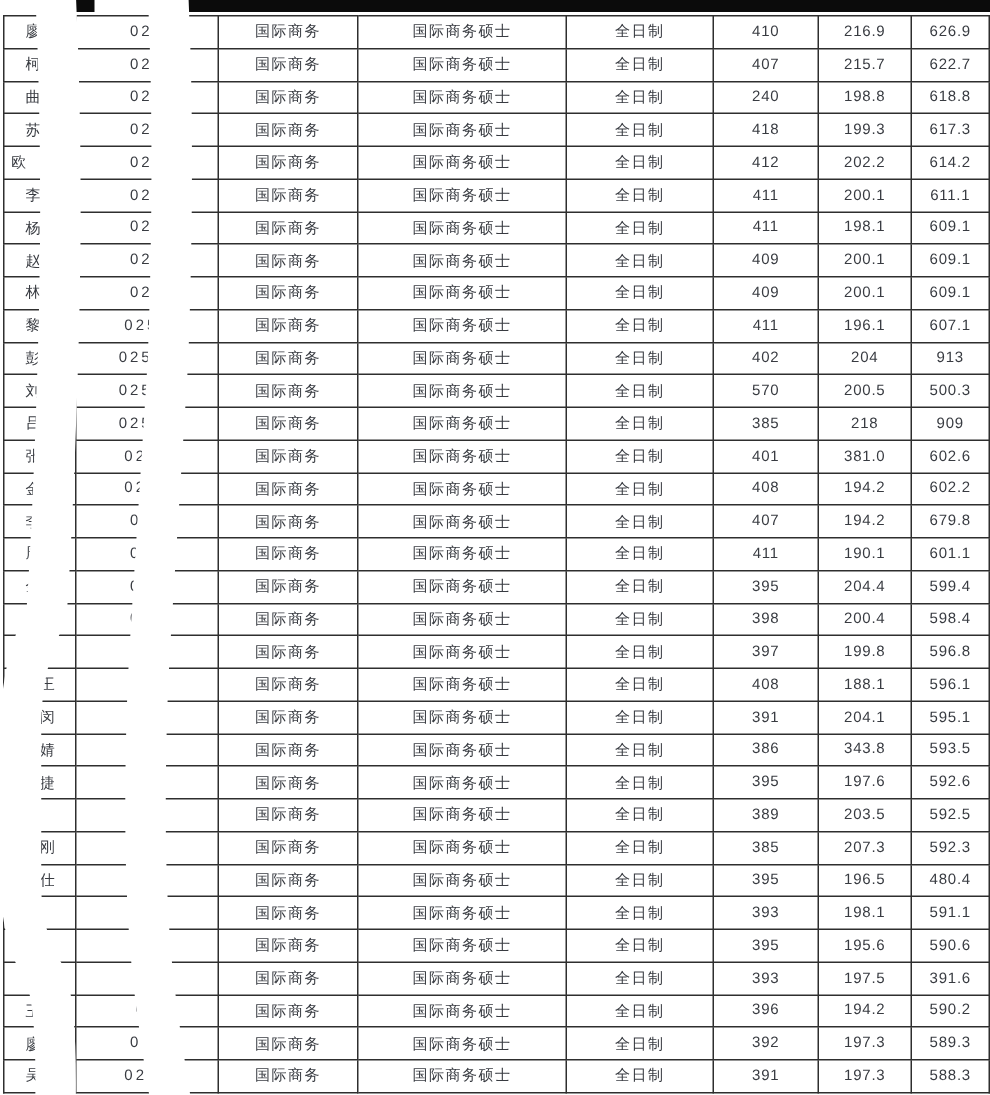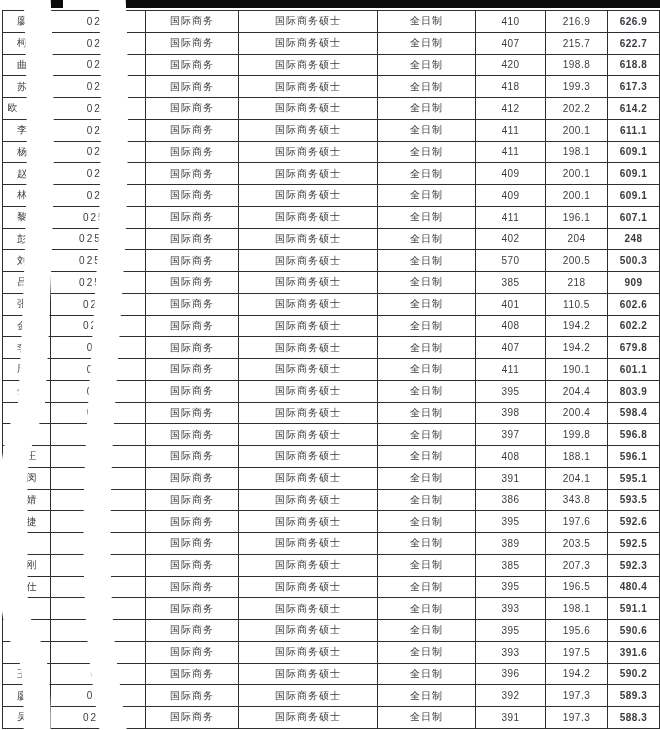--- a/index.html
+++ b/index.html
@@ -21,21 +21,21 @@
     border:1.6px solid #2e2e2e;
     padding:0; margin:0;
     font-size:10px; color:#383b41;
     text-align:center; vertical-align:middle;
     overflow:hidden; white-space:nowrap;
   }
   td.c-name  { text-align:left; padding-left:5px; letter-spacing:9px; font-size:11px; }
   td.c-code  { text-align:left; padding-left:21px; letter-spacing:2px; font-size:10.5px; }
   td.c-cjk   { font-size:10px; letter-spacing:1px; }
   td.c-num   { font-size:10.5px; letter-spacing:0.5px; }
-  td.c-total { text-align:left; padding-left:2px; font-size:10.5px; letter-spacing:0.5px; border-right:none;font-weight:bold; }
+  td.c-total { text-align:left; padding-left:2px; font-size:10.5px; letter-spacing:0.5px; border-right:none; }
 
   svg.redact { position:absolute; left:0; top:0; pointer-events:none; }
 </style>
 </head>
 <body>
 
 <div class="screen">
 
   <div class="bar bar-left"></div>
   <div class="bar bar-right"></div>
@@ -71,21 +71,21 @@
           <td class="c-num">407</td>
           <td class="c-num">215.7</td>
           <td class="c-total">622.7</td>
         </tr>
         <tr>
           <td class="c-name">曲</td>
           <td class="c-code">025</td>
           <td class="c-cjk">国际商务</td>
           <td class="c-cjk">国际商务硕士</td>
           <td class="c-cjk">全日制</td>
-          <td class="c-num">420</td>
+          <td class="c-num">240</td>
           <td class="c-num">198.8</td>
           <td class="c-total">618.8</td>
         </tr>
         <tr>
           <td class="c-name">苏</td>
           <td class="c-code">025</td>
           <td class="c-cjk">国际商务</td>
           <td class="c-cjk">国际商务硕士</td>
           <td class="c-cjk">全日制</td>
           <td class="c-num">418</td>
@@ -153,21 +153,21 @@
           <td class="c-total">607.1</td>
         </tr>
         <tr>
           <td class="c-name">彭</td>
           <td class="c-code">02546</td>
           <td class="c-cjk">国际商务</td>
           <td class="c-cjk">国际商务硕士</td>
           <td class="c-cjk">全日制</td>
           <td class="c-num">402</td>
           <td class="c-num">204</td>
-          <td class="c-total">248</td>
+          <td class="c-total">913</td>
         </tr>
         <tr>
           <td class="c-name">刘</td>
           <td class="c-code">02546</td>
           <td class="c-cjk">国际商务</td>
           <td class="c-cjk">国际商务硕士</td>
           <td class="c-cjk">全日制</td>
           <td class="c-num">570</td>
           <td class="c-num">200.5</td>
           <td class="c-total">500.3</td>
@@ -182,21 +182,21 @@
           <td class="c-num">218</td>
           <td class="c-total">909</td>
         </tr>
         <tr>
           <td class="c-name">张</td>
           <td class="c-code">0254</td>
           <td class="c-cjk">国际商务</td>
           <td class="c-cjk">国际商务硕士</td>
           <td class="c-cjk">全日制</td>
           <td class="c-num">401</td>
-          <td class="c-num">110.5</td>
+          <td class="c-num">381.0</td>
           <td class="c-total">602.6</td>
         </tr>
         <tr>
           <td class="c-name">金</td>
           <td class="c-code">0254</td>
           <td class="c-cjk">国际商务</td>
           <td class="c-cjk">国际商务硕士</td>
           <td class="c-cjk">全日制</td>
           <td class="c-num">408</td>
           <td class="c-num">194.2</td>
@@ -223,21 +223,21 @@
           <td class="c-total">601.1</td>
         </tr>
         <tr>
           <td class="c-name">金</td>
           <td class="c-code">025</td>
           <td class="c-cjk">国际商务</td>
           <td class="c-cjk">国际商务硕士</td>
           <td class="c-cjk">全日制</td>
           <td class="c-num">395</td>
           <td class="c-num">204.4</td>
-          <td class="c-total">803.9</td>
+          <td class="c-total">599.4</td>
         </tr>
         <tr>
           <td class="c-name">李</td>
           <td class="c-code">025</td>
           <td class="c-cjk">国际商务</td>
           <td class="c-cjk">国际商务硕士</td>
           <td class="c-cjk">全日制</td>
           <td class="c-num">398</td>
           <td class="c-num">200.4</td>
           <td class="c-total">598.4</td>

